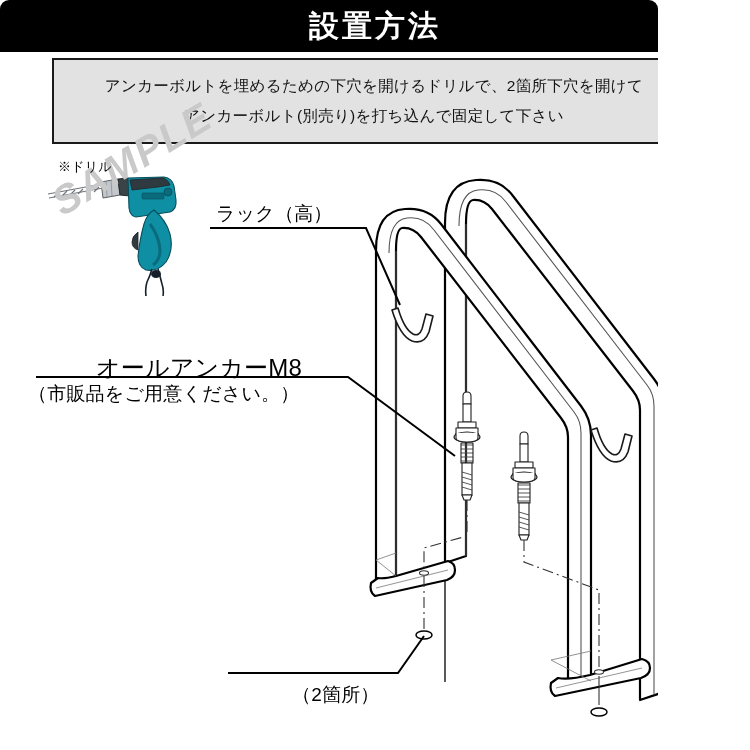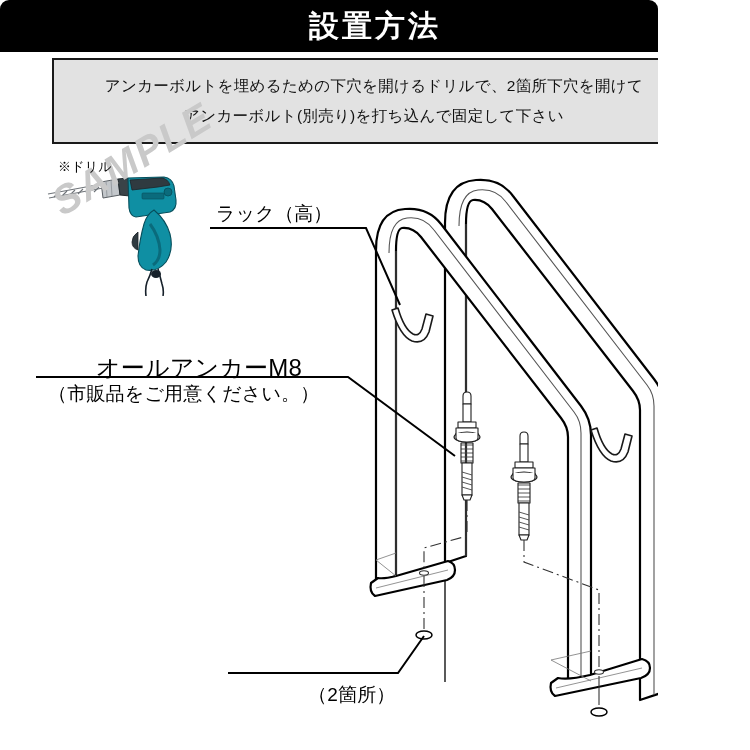--- a/index.html
+++ b/index.html
@@ -82,31 +82,31 @@
     left: 216px;
     top: 201px;
     font-size: 19px;
   }
   #anchor-label-1 {
     left: 96px;
     top: 352px;
     font-size: 24px;
   }
   #anchor-label-2 {
-    left: 48px;
+    left: 28px;
     top: 381px;
     font-size: 19px;
   }
   #hole-label-1 {
     left: 232px;
     top: 642px;
     font-size: 19px;
   }
   #hole-label-2 {
-    left: 308px;
+    left: 292px;
     top: 682px;
     font-size: 19px;
   }
 
   
   #sample-watermark {
     position: absolute;
     left: 44px;
     top: 186px;
     font-size: 40px;

